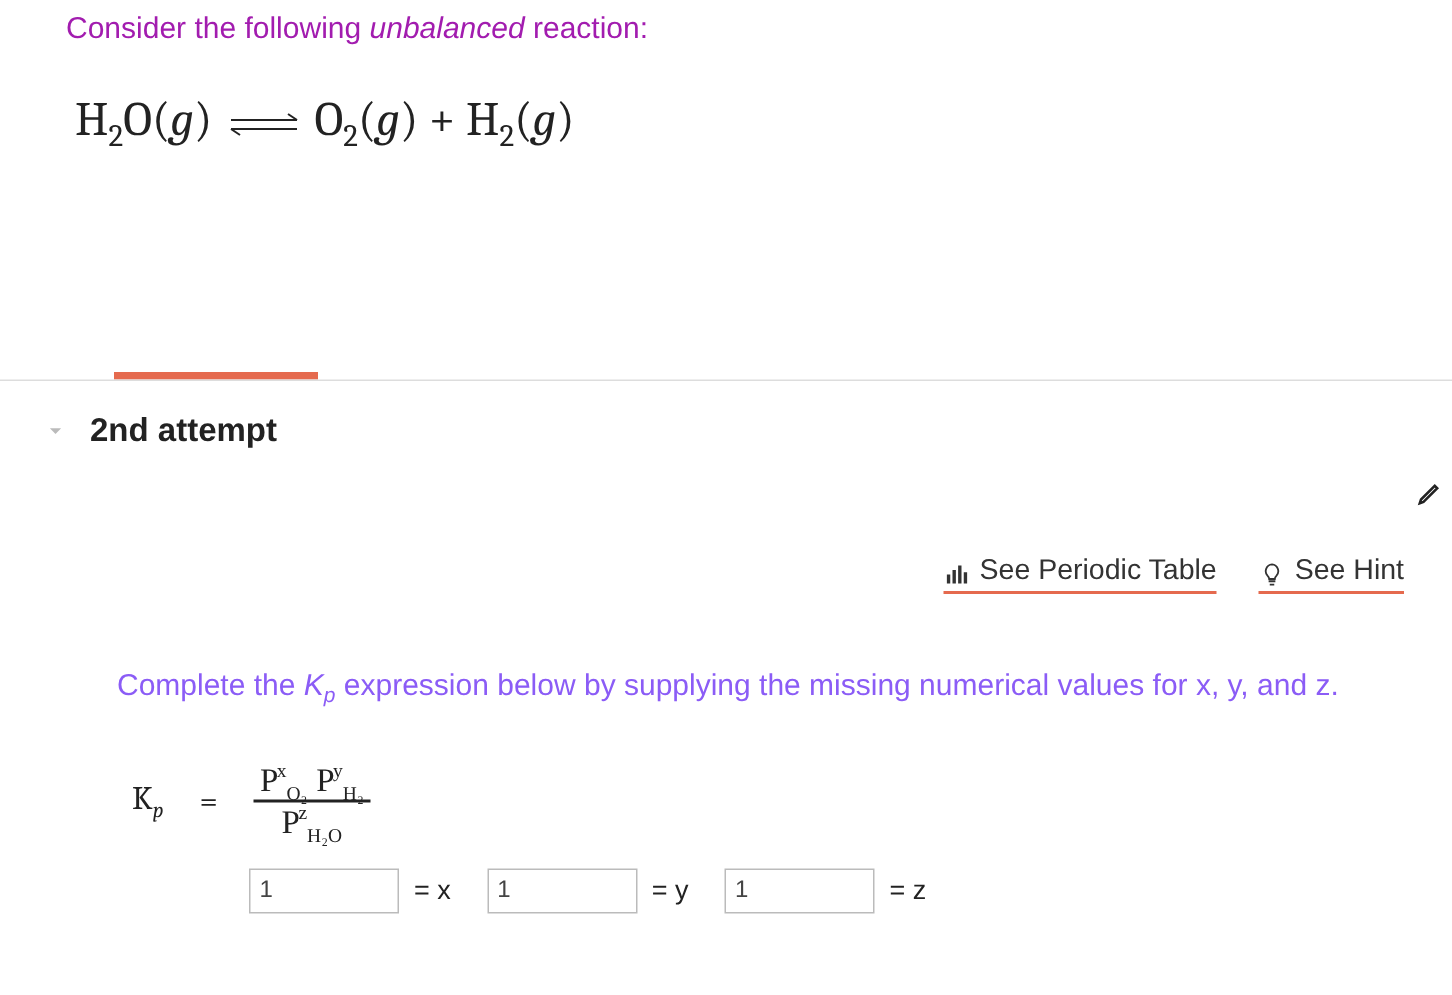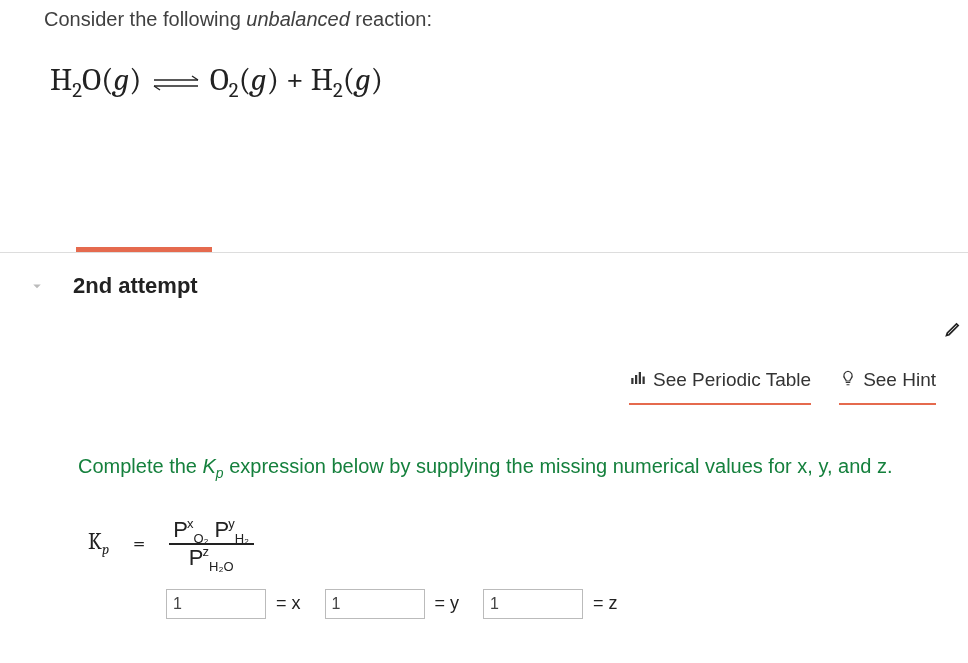--- a/index.html
+++ b/index.html
@@ -12,21 +12,21 @@
     height: 663px;
     background: #fff;
     overflow: hidden;
     position: relative;
   }
   .top-section {
     padding: 8px 44px 0 44px;
   }
   .prompt {
     font-size: 20px;
-    color: #404040;
+    color: #a21caf;
   }
   .prompt em { font-style: italic; }
   .equation {
     margin-top: 30px;
     font-family: 'Cambria', 'Times New Roman', serif;
     font-size: 32px;
     padding-left: 6px;
   }
   .equation sub { font-size: 0.65em; vertical-align: sub; }
   .eq-arrow {
@@ -49,21 +49,21 @@
   }
   .hr {
     height: 1px;
     background: #ddd;
     width: 100%;
   }
   .attempt-row {
     display: flex;
     align-items: center;
     padding: 20px 0 0 28px;
-    gap: 27px;
+    gap: 14px;
   }
   .chevron-down {
     width: 18px; height: 18px;
     color: #bbb;
   }
   .attempt-label {
     font-size: 22px;
     font-weight: 700;
     color: #222;
   }
@@ -76,33 +76,33 @@
     display: flex;
     justify-content: flex-end;
     gap: 28px;
     padding-right: 32px;
     margin-top: 70px;
     font-size: 19px;
   }
   .link {
     color: #333;
     border-bottom: 2px solid #e56a4e;
-    padding-bottom: 12px;
+    padding-bottom: 2px;
     display: inline-flex;
-    align-items: flex-start;
+    align-items: flex-end;
     gap: 6px;
     cursor: pointer;
   }
   .link svg { width: 18px; height: 18px; }
   .question-block {
     padding: 50px 44px 0 78px;
   }
   .question-text {
     font-size: 20px;
-    color: #15803d;
+    color: #8b5cf6;
   }
   .question-text em { font-style: italic; }
   .question-text em sub { font-size: 0.7em; }
   .kp-expr {
     margin-top: 36px;
     padding-left: 10px;
     font-family: 'Cambria','Times New Roman', serif;
     font-size: 22px;
     display: flex;
     align-items: center;
@@ -111,21 +111,21 @@
   .kp-left { white-space: nowrap; }
   .kp-left sub { font-size: 0.65em; vertical-align: sub; font-style: italic; }
   .frac {
     display: inline-flex;
     flex-direction: column;
     align-items: center;
     font-family: 'Cambria','Times New Roman', serif;
   }
   .frac .num, .frac .den { padding: 0 4px; white-space: nowrap; }
   .frac .bar { width: 100%; height: 1.3px; background: #222; }
-  .term { display: inline-block; position: relative; font-family: Liberation Sans, sans-serif; }
+  .term { display: inline-block; position: relative; font-family: Liberation Serif, serif; }
   .term .base { font-size: 22px; }
   .term .sub { font-size: 13px; position: relative; top: 6px; left: -1px;}
   .term .sup { font-size: 13px; position: relative; top: -9px; left: -1px;}
   .inputs-row {
     display: flex;
     align-items: center;
     gap: 10px;
     padding-left: 88px;
     margin-top: 18px;
     font-size: 18px;

